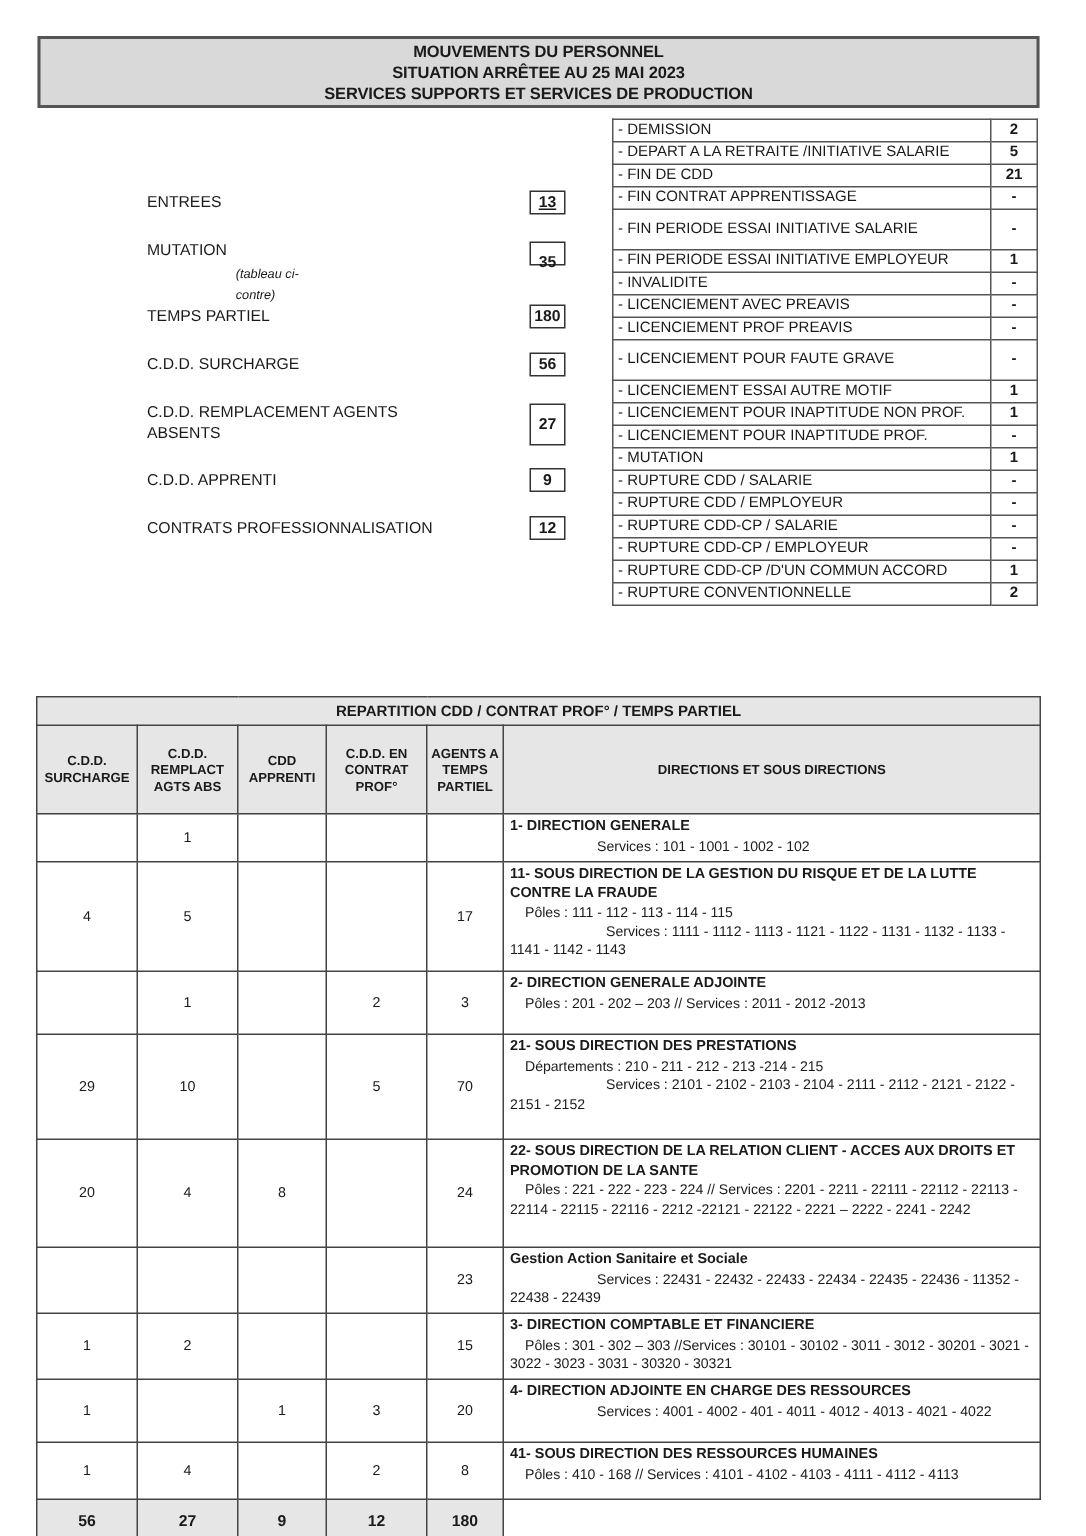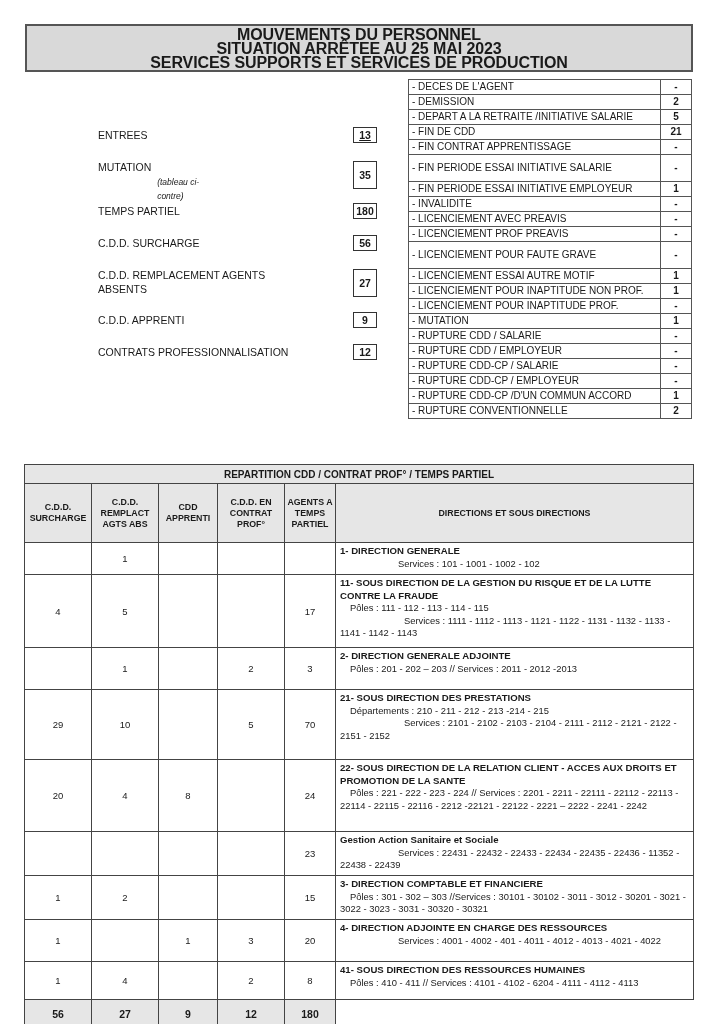--- a/index.html
+++ b/index.html
@@ -1,17 +1,17 @@
 <!DOCTYPE html>
 <html><head>
 <meta charset="utf-8">
 <style>
   html, body { margin:0; padding:0; background:#ffffff; }
   body { width:724px; height:1024px; position:relative; font-family:"Liberation Sans", sans-serif; color:#1a1a1a; overflow:hidden; }
-  .header { position:absolute; left:25px; top:24px; width:668px; height:48px; background:#d9d9d9; border:2px solid #555; box-sizing:border-box; text-align:center; font-weight:bold; font-size:16px; line-height:14px; padding-top:2px; }
+  .header { position:absolute; left:25px; top:24px; width:668px; height:48px; background:#d9d9d9; border:2px solid #555; box-sizing:border-box; text-align:center; font-weight:bold; font-size:11px; line-height:14px; padding-top:2px; }
   .header div { letter-spacing:-0.1px; }
 
   .summary { position:absolute; left:98px; top:120px; width:290px; }
   .sum-row { position:absolute; left:0; width:280px; font-size:10.5px; }
   .sum-label { position:absolute; left:0; top:0; width:200px; line-height:14px; }
   .sum-label i { font-size:8.5px;margin-top:15px; }
   .sum-box { position:absolute; left:255px; width:24px; border:1px solid #333; text-align:center; font-weight:bold; font-size:10.5px; box-sizing:border-box; }
 
   table { border-collapse:collapse; }
   .departs { position:absolute; left:408px; top:79px; width:284px; }
@@ -38,21 +38,21 @@
   <div>SERVICES SUPPORTS ET SERVICES DE PRODUCTION</div>
 </div>
 
 <div class="summary">
   <div class="sum-row" style="top:8px;">
     <div class="sum-label">ENTREES</div>
     <div class="sum-box" style="top:-1px;height:16px;line-height:14px;text-decoration:underline;">13</div>
   </div>
   <div class="sum-row" style="top:40px;">
     <div class="sum-label"><span>MUTATION</span>&nbsp; <i style="display:inline-block;width:60px;vertical-align:top;">(tableau ci-contre)</i></div>
-    <div class="sum-box" style="top:1px;height:28px;line-height:26px;">35</div>
+    <div class="sum-box" style="top:1px;height:16px;line-height:26px;">35</div>
   </div>
   <div class="sum-row" style="top:84px;">
     <div class="sum-label">TEMPS PARTIEL</div>
     <div class="sum-box" style="top:-1px;height:16px;line-height:14px;">180</div>
   </div>
   <div class="sum-row" style="top:116px;">
     <div class="sum-label">C.D.D. SURCHARGE</div>
     <div class="sum-box" style="top:-1px;height:16px;line-height:14px;">56</div>
   </div>
   <div class="sum-row" style="top:148px;">
@@ -64,24 +64,20 @@
     <div class="sum-box" style="top:-1px;height:16px;line-height:14px;">9</div>
   </div>
   <div class="sum-row" style="top:225px;">
     <div class="sum-label">CONTRATS PROFESSIONNALISATION</div>
     <div class="sum-box" style="top:-1px;height:16px;line-height:14px;">12</div>
   </div>
 </div>
 
 <table class="departs">
   <tbody id="departs-body">
-      <tr>
-        <td>- DECES DE L'AGENT</td>
-        <td class="v">-</td>
-      </tr>
       <tr>
         <td>- DEMISSION</td>
         <td class="v">2</td>
       </tr>
       <tr>
         <td>- DEPART A LA RETRAITE /INITIATIVE SALARIE</td>
         <td class="v">5</td>
       </tr>
       <tr>
         <td>- FIN DE CDD</td>
@@ -264,21 +260,21 @@
         </td>
       </tr>
       <tr style="height: 38px;">
         <td class="n">1</td>
         <td class="n">4</td>
         <td class="n"></td>
         <td class="n">2</td>
         <td class="n">8</td>
         <td class="desc">
           <div class="dtitle">41- SOUS DIRECTION DES RESSOURCES HUMAINES</div>
-          <div style="text-indent: 10px;">Pôles : 410 - 411  //  Services : 4101 - 4102 - 6204 - 4111 - 4112 - 4113</div>
+          <div style="text-indent: 10px;">Pôles : 410 - 168  //  Services : 4101 - 4102 - 4103 - 4111 - 4112 - 4113</div>
         </td>
       </tr>
       <tr class="total">
         <td class="n">56</td>
         <td class="n">27</td>
         <td class="n">9</td>
         <td class="n">12</td>
         <td class="n">180</td>
         <td class="blank"></td>
       </tr>

